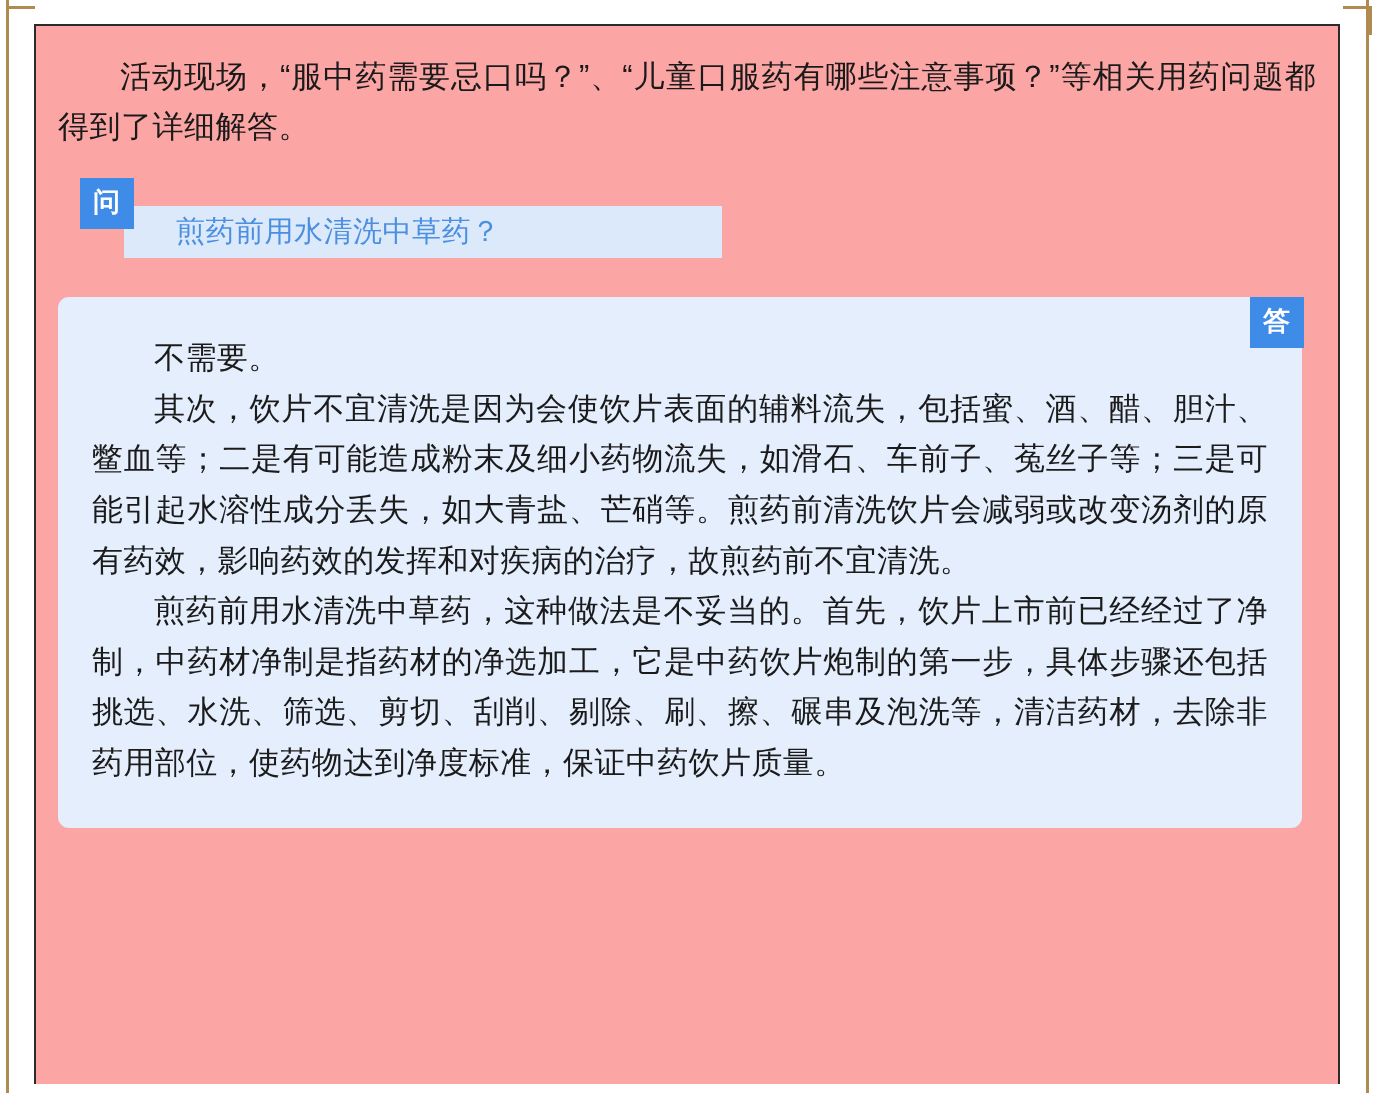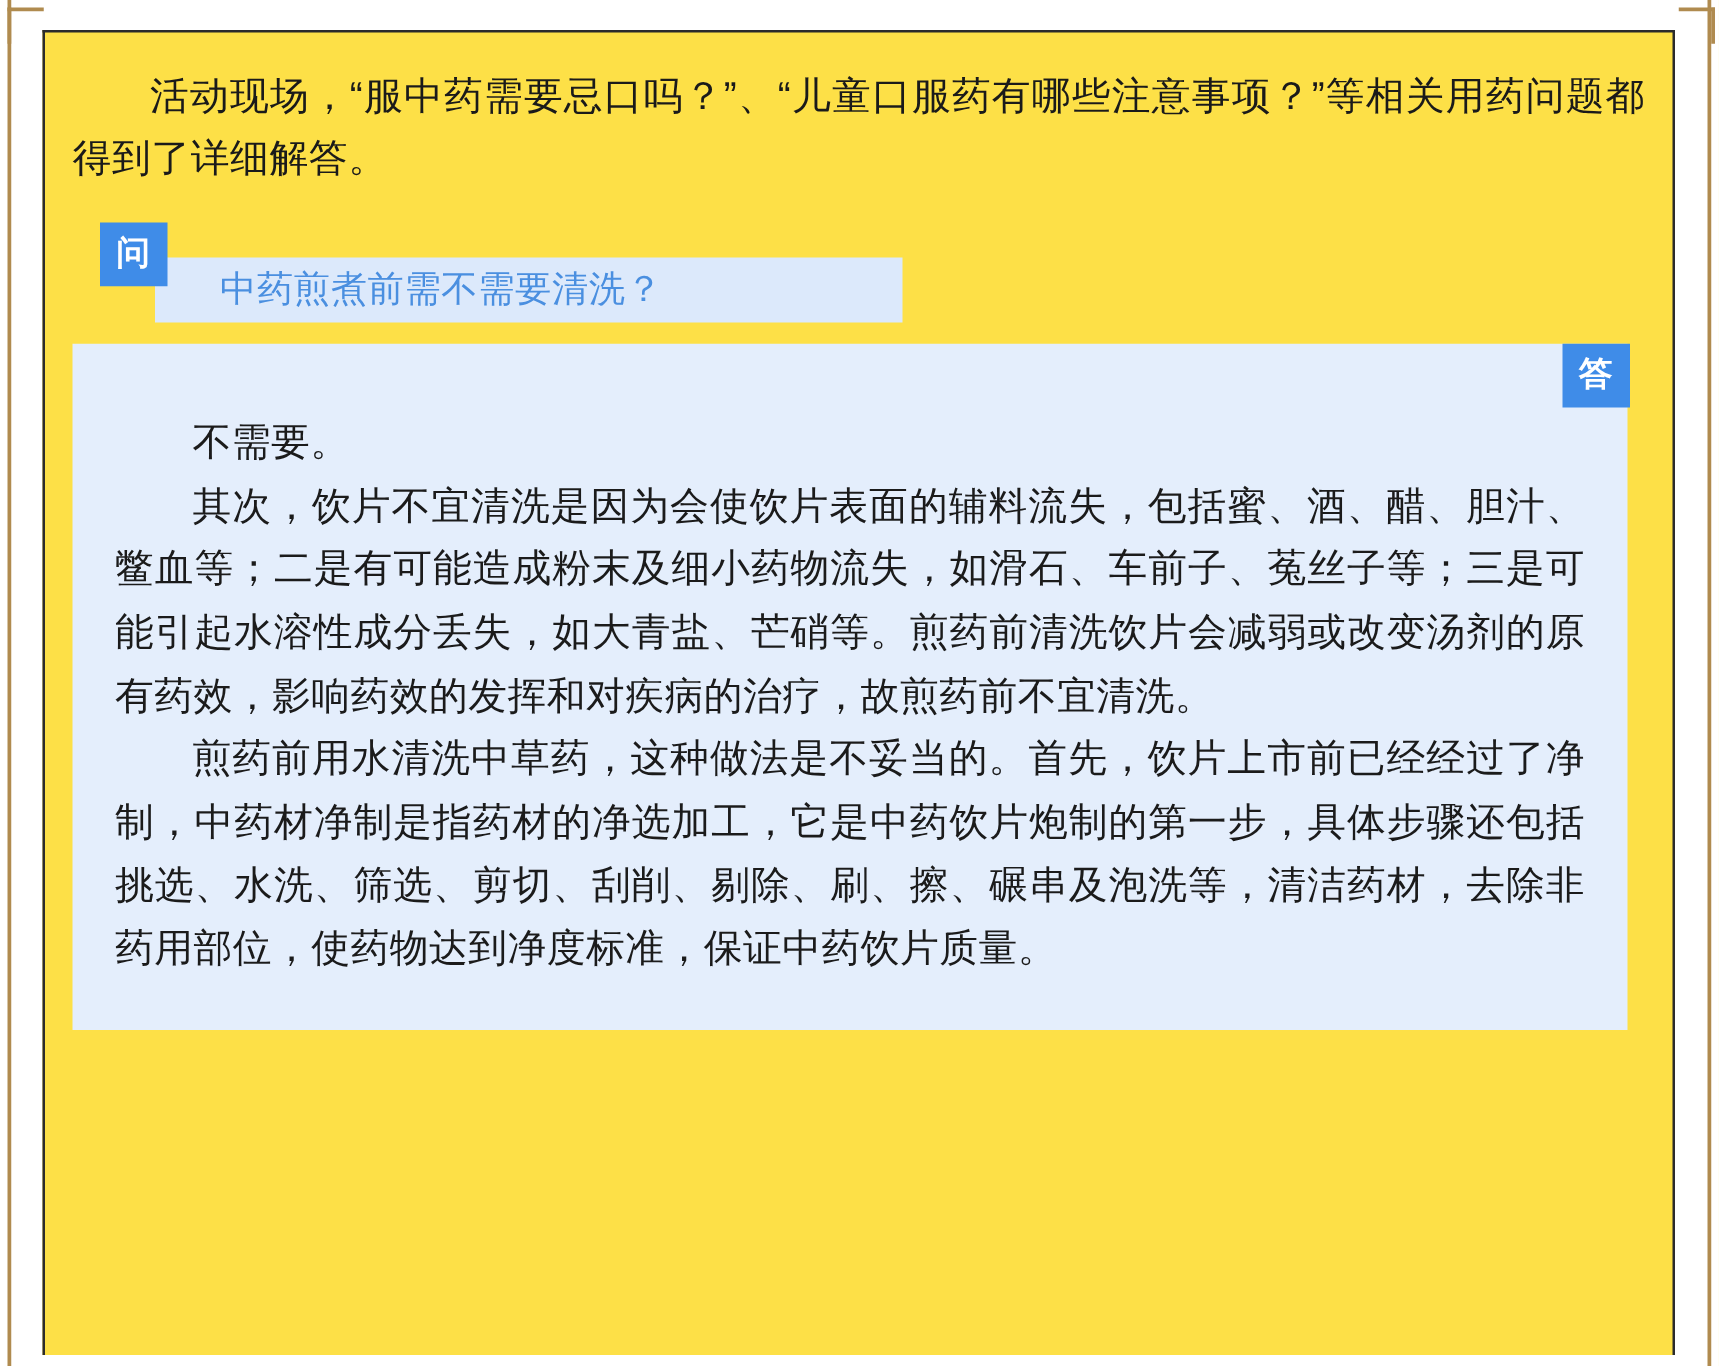--- a/index.html
+++ b/index.html
@@ -45,21 +45,21 @@
   
   .card {
     position: absolute;
     left: 34px;
     top: 24px;
     width: 1306px;
     height: 1060px;
     border: 2px solid #2b2b2b;
     border-bottom: none;
     box-sizing: border-box;
-    background: #fde047;
+    background: #fca5a5;
     padding: 26px 22px 0 22px;
   }
 
   .intro {
     font-size: 31px;
     line-height: 1.62;
     letter-spacing: 0.5px;
     color: #1a1a1a;
     text-indent: 2em;
     margin: 0 0 8px 0;
@@ -111,25 +111,26 @@
     position: relative;
     margin-top: 14px;
   }
   .badge-a {
     position: absolute;
     right: 12px;
     top: 0;
     z-index: 2;
   }
   .answer-body {
-    margin-top: 17px;
+    margin-top: 39px;
     background: #e4eefc;
-    padding: 54px 34px 40px 34px;
+    padding: 36px 34px 40px 34px;
     box-sizing: border-box;
     width: 1244px;
+    border-radius: 11px;
   }
   .answer-body p {
     margin: 0;
     font-size: 31px;
     line-height: 1.63;
     letter-spacing: 0.4px;
     color: #1b1b1b;
     text-indent: 2em;
     text-align: justify;
   }
@@ -143,21 +144,21 @@
   <div class="corner corner-tl"></div>
   <div class="corner corner-tr"></div>
 
   <div class="card">
 
     <p class="intro">活动现场，“服中药需要忌口吗？”、“儿童口服药有哪些注意事项？”等相关用药问题都得到了详细解答。</p>
 
     <div class="qa-question-wrap">
       <span class="badge badge-q">问</span>
       <div class="question-bar">
-        <span class="question-text">中药煎煮前需不需要清洗？</span>
+        <span class="question-text">煎药前用水清洗中草药？</span>
       </div>
     </div>
 
     <div class="answer-wrap">
       <span class="badge badge-a">答</span>
       <div class="answer-body">
         <p>不需要。</p>
         <p>其次，饮片不宜清洗是因为会使饮片表面的辅料流失，包括蜜、酒、醋、胆汁、鳖血等；二是有可能造成粉末及细小药物流失，如滑石、车前子、菟丝子等；三是可能引起水溶性成分丢失，如大青盐、芒硝等。煎药前清洗饮片会减弱或改变汤剂的原有药效，影响药效的发挥和对疾病的治疗，故煎药前不宜清洗。</p>
         <p>煎药前用水清洗中草药，这种做法是不妥当的。首先，饮片上市前已经经过了净制，中药材净制是指药材的净选加工，它是中药饮片炮制的第一步，具体步骤还包括挑选、水洗、筛选、剪切、刮削、剔除、刷、擦、碾串及泡洗等，清洁药材，去除非药用部位，使药物达到净度标准，保证中药饮片质量。</p>
       </div>

